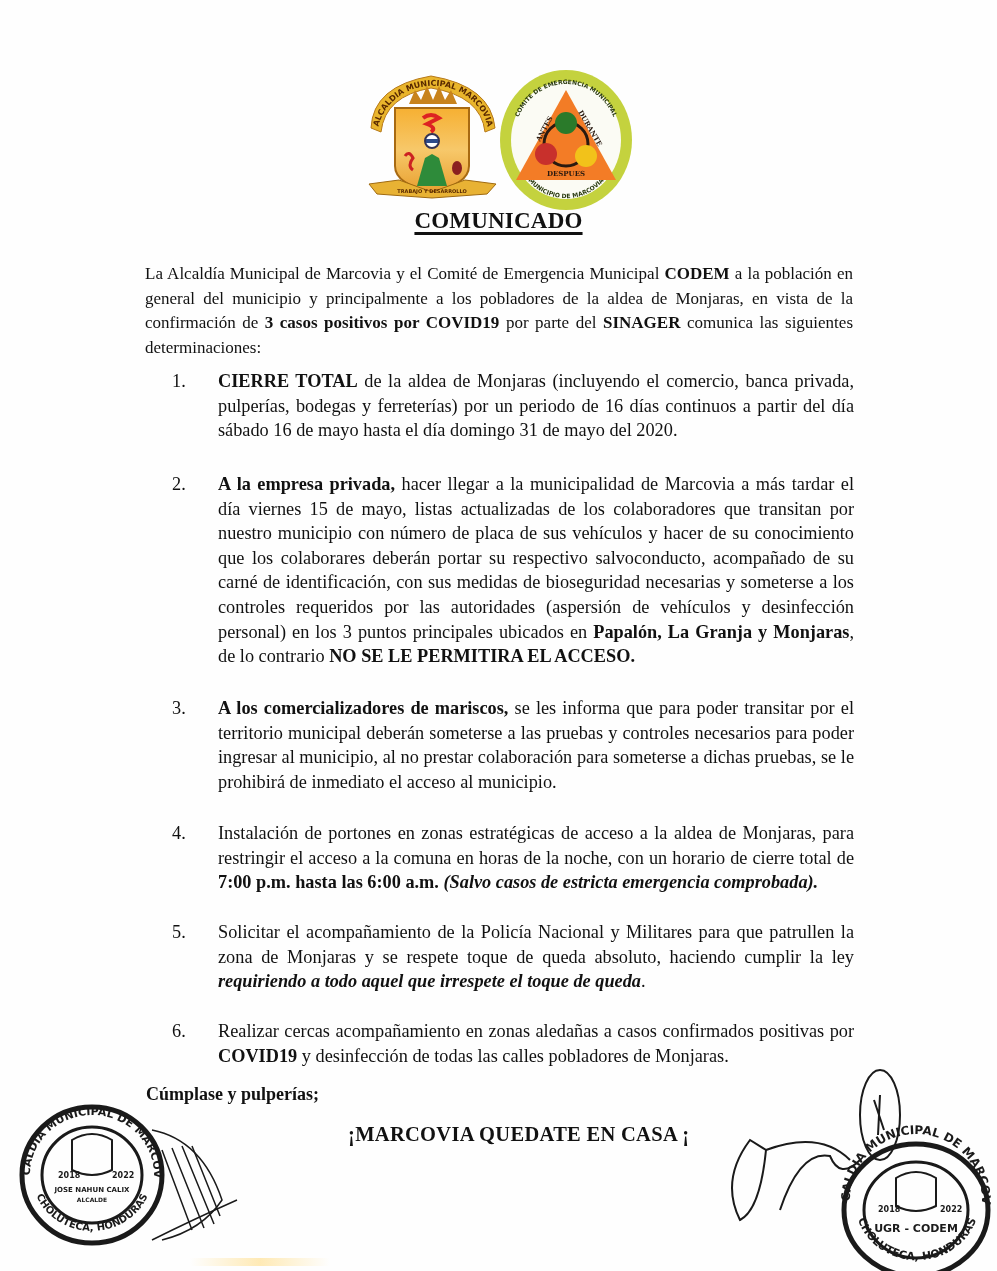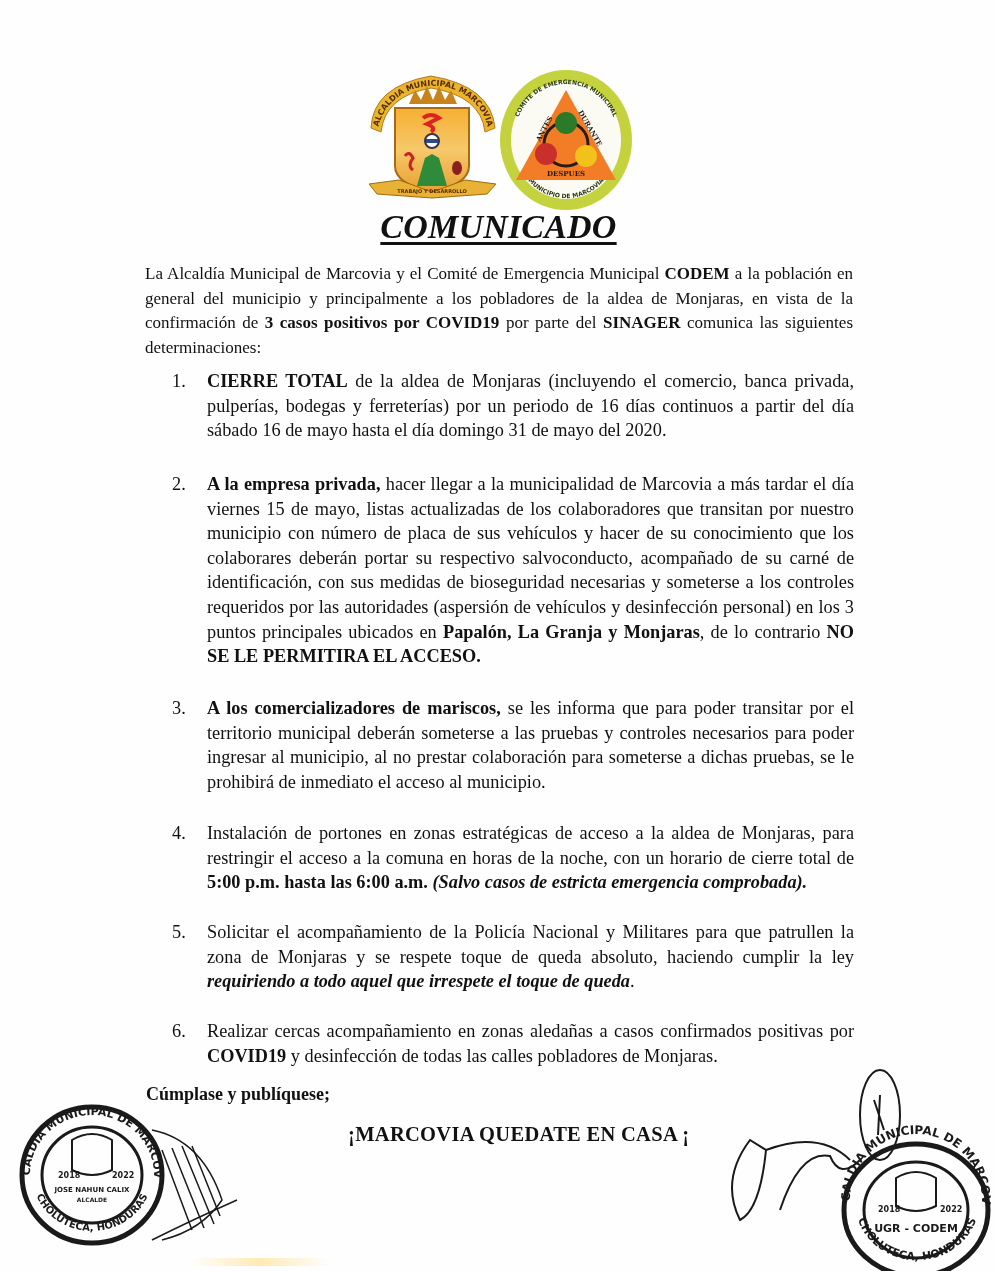--- a/index.html
+++ b/index.html
@@ -7,31 +7,31 @@
     width: 997px; height: 1271px; overflow: hidden;
     background: #fefefe; position: relative;
     font-family: "Liberation Serif", serif; color: #111;
   }
   .logos { position: absolute; top: 66px; left: 363px; width: 280px; height: 150px; }
   .logo { position: absolute; }
   .logo-left { left: 2px; top: 0; width: 135px; height: 135px; }
   .logo-right { left: 133px; top: 2px; width: 140px; height: 145px; }
   .title {
     position: absolute; top: 208px; left: 0; width: 997px; text-align: center;
-    font-weight: bold; font-size: 34px; text-decoration: underline;
-    text-decoration-thickness: 3px; text-underline-offset: 4px; letter-spacing: 0.2px; font-style: italic;
+    font-weight: bold; font-size: 23px; text-decoration: underline;
+    text-decoration-thickness: 3px; text-underline-offset: 4px; letter-spacing: 0.2px;
   }
   .intro {
     position: absolute; top: 262px; left: 145px; width: 708px;
     font-size: 17px; line-height: 24.6px; text-align: justify;
   }
   .list { position: absolute; left: 172px; width: 682px; }
   .item { position: absolute; left: 0; width: 682px; font-size: 18.3px; line-height: 24.6px; }
   .num { position: absolute; left: 0; top: 0; width: 28px; }
-  .txt { margin-left: 35px; text-align: justify; display: block; }
+  .txt { margin-left: 46px; text-align: justify; display: block; }
   b { font-weight: bold; }
   .bi { font-weight: bold; font-style: italic; }
   .closing {
     position: absolute; top: 1084px; left: 146px; font-size: 18px; font-weight: bold;
   }
   .slogan {
     position: absolute; top: 1123px; left: 312px; font-size: 20.5px; font-weight: bold; letter-spacing: 0.3px; margin-left: 36px;
   }
   .stamp { position: absolute; }
   .stamp-left { left: 12px; top: 1100px; width: 260px; height: 150px; }
@@ -101,33 +101,33 @@
   <div class="item" style="top:472px">
     <span class="num">2.</span>
     <span class="txt"><b>A la empresa privada,</b><span> hacer llegar a la municipalidad de Marcovia a más tardar el día viernes 15 de mayo, listas actualizadas de los colaboradores que transitan por nuestro municipio con número de placa de sus vehículos y hacer de su conocimiento que los colaborares deberán portar su respectivo salvoconducto, acompañado de su carné de identificación, con sus medidas de bioseguridad necesarias y someterse a los controles requeridos por las autoridades (aspersión de vehículos y desinfección personal) en los 3 puntos principales ubicados en </span><b>Papalón, La Granja y Monjaras</b><span>, de lo contrario </span><b>NO SE LE PERMITIRA EL ACCESO.</b></span>
   </div>
   <div class="item" style="top:696px">
     <span class="num">3.</span>
     <span class="txt"><b>A los comercializadores de mariscos,</b><span> se les informa que para poder transitar por el territorio municipal deberán someterse a las pruebas y controles necesarios para poder ingresar al municipio, al no prestar colaboración para someterse a dichas pruebas, se le prohibirá de inmediato el acceso al municipio.</span></span>
   </div>
   <div class="item" style="top:821px">
     <span class="num">4.</span>
-    <span class="txt"><span>Instalación de portones en zonas estratégicas de acceso a la aldea de Monjaras, para restringir el acceso a la comuna en horas de la noche, con un horario de cierre total de </span><b>5:00 p.m. hasta las 6:00 a.m.</b><span> </span><span class="bi">(Salvo casos de estricta emergencia comprobada).</span></span>
+    <span class="txt"><span>Instalación de portones en zonas estratégicas de acceso a la aldea de Monjaras, para restringir el acceso a la comuna en horas de la noche, con un horario de cierre total de </span><b>7:00 p.m. hasta las 6:00 a.m.</b><span> </span><span class="bi">(Salvo casos de estricta emergencia comprobada).</span></span>
   </div>
   <div class="item" style="top:920px">
     <span class="num">5.</span>
     <span class="txt"><span>Solicitar el acompañamiento de la Policía Nacional y Militares para que patrullen la zona de Monjaras y se respete toque de queda absoluto, haciendo cumplir la ley </span><span class="bi">requiriendo a todo aquel que irrespete el toque de queda</span><span>.</span></span>
   </div>
   <div class="item" style="top:1019px">
     <span class="num">6.</span>
     <span class="txt"><span>Realizar cercas acompañamiento en zonas aledañas a casos confirmados positivas por </span><b>COVID19</b><span> y desinfección de todas las calles pobladores de Monjaras.</span></span>
   </div>
 </div>
 
-<div class="closing">Cúmplase y publíquese;</div>
+<div class="closing">Cúmplase y pulperías;</div>
 <div class="slogan">¡MARCOVIA QUEDATE EN CASA ¡</div>
 
 <svg class="stamp stamp-left" viewBox="0 0 260 150">
   <defs>
     <path id="sLtop" d="M18,75 A62,60 0 0 1 142,75"></path>
     <path id="sLbot" d="M24,95 A60,56 0 0 0 136,95"></path>
   </defs>
   <ellipse cx="80" cy="75" rx="70" ry="68" fill="none" stroke="#1a1a1a" stroke-width="5"></ellipse>
   <ellipse cx="80" cy="75" rx="50" ry="48" fill="none" stroke="#1a1a1a" stroke-width="3"></ellipse>
   <text font-size="11" font-weight="bold" fill="#1a1a1a" font-family="DejaVu Sans, sans-serif"><textPath href="#sLtop" startOffset="50%" text-anchor="middle">ALCALDIA MUNICIPAL DE MARCOVIA</textPath></text>

